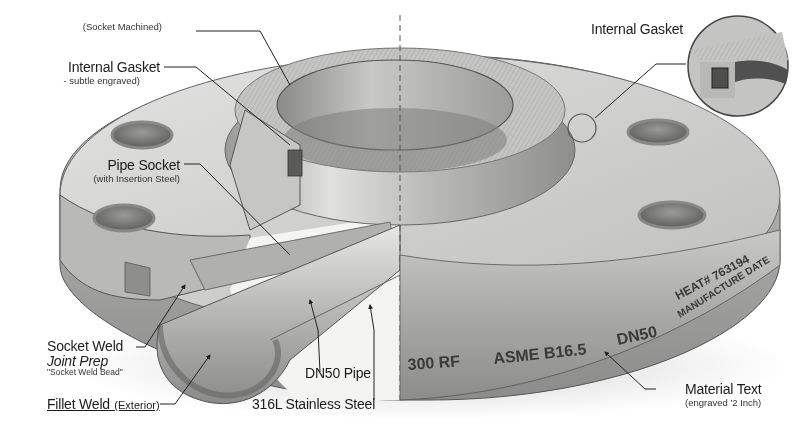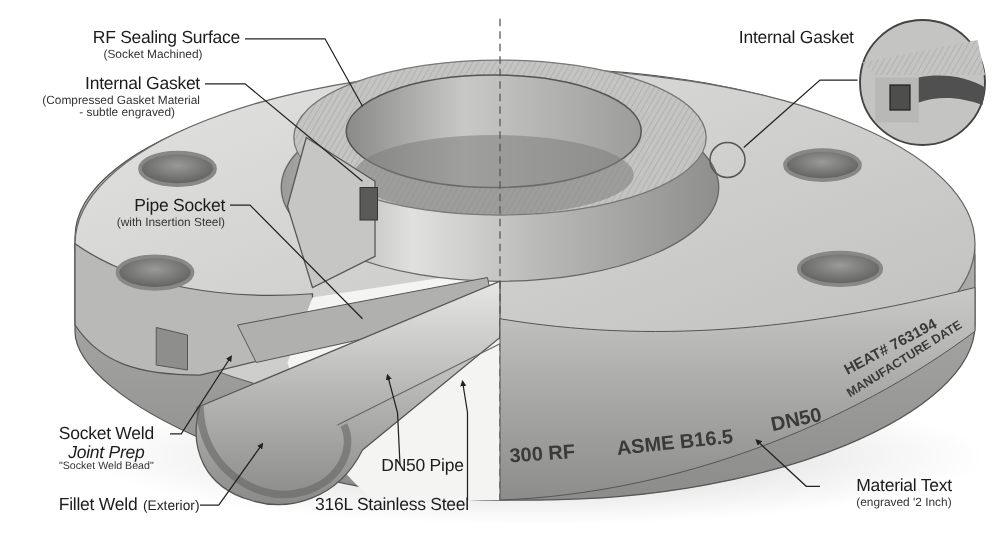--- a/index.html
+++ b/index.html
@@ -131,42 +131,40 @@
     <polyline points="136,347 145,347 185,285" marker-end="url(#arr)"></polyline>
     <polyline points="160,404 175,404 210,355" marker-end="url(#arr)"></polyline>
     <polyline points="320,372 318,330 310,300" marker-end="url(#arr)"></polyline>
     <polyline points="374,400 374,330 370,305" marker-end="url(#arr)"></polyline>
     <polyline points="686,64 656,64 595,118"></polyline>
     <polyline points="656,389 645,389 605,352" marker-end="url(#arr)"></polyline>
   </g>
 </svg>
 
 <div class="lbl r" style="left:30px; top:22px; width:162px;">
-  <span class="t">RF Sealing Surface</span>
   <span class="s" style="padding-right:30px;">(Socket Machined)</span>
 </div>
 
 <div class="lbl r" style="left:20px; top:59px; width:140px;">
   <span class="t">Internal Gasket</span>
-  <span class="s">(Compressed Gasket Material</span>
   <span class="s" style="padding-right:20px;">- subtle engraved)</span>
 </div>
 
 <div class="lbl r" style="left:60px; top:157px; width:120px;">
   <span class="t">Pipe Socket</span>
   <span class="s">(with Insertion Steel)</span>
 </div>
 
-<div class="lbl" style="left:47px; top:339px;text-align:center;">
+<div class="lbl" style="left:47px; top:339px;">
   <span class="t" style="display:block;">Socket Weld</span>
   <span class="t" style="display:block;font-style:italic;">Joint Prep</span>
   <span class="s" style="font-size:8.5px;">"Socket Weld Bead"</span>
 </div>
 
-<div class="lbl" style="left:47px; top:396px;">
+<div class="lbl" style="left:47px; top:396px;text-decoration:underline;">
   <span class="t">Fillet Weld</span>
   <span class="inline-s">(Exterior)</span>
 </div>
 
 <div class="lbl" style="left:305px; top:365px;">
   <span class="t">DN50 Pipe</span>
 </div>
 
 <div class="lbl" style="left:252px; top:396px;">
   <span class="t">316L Stainless Steel</span>

